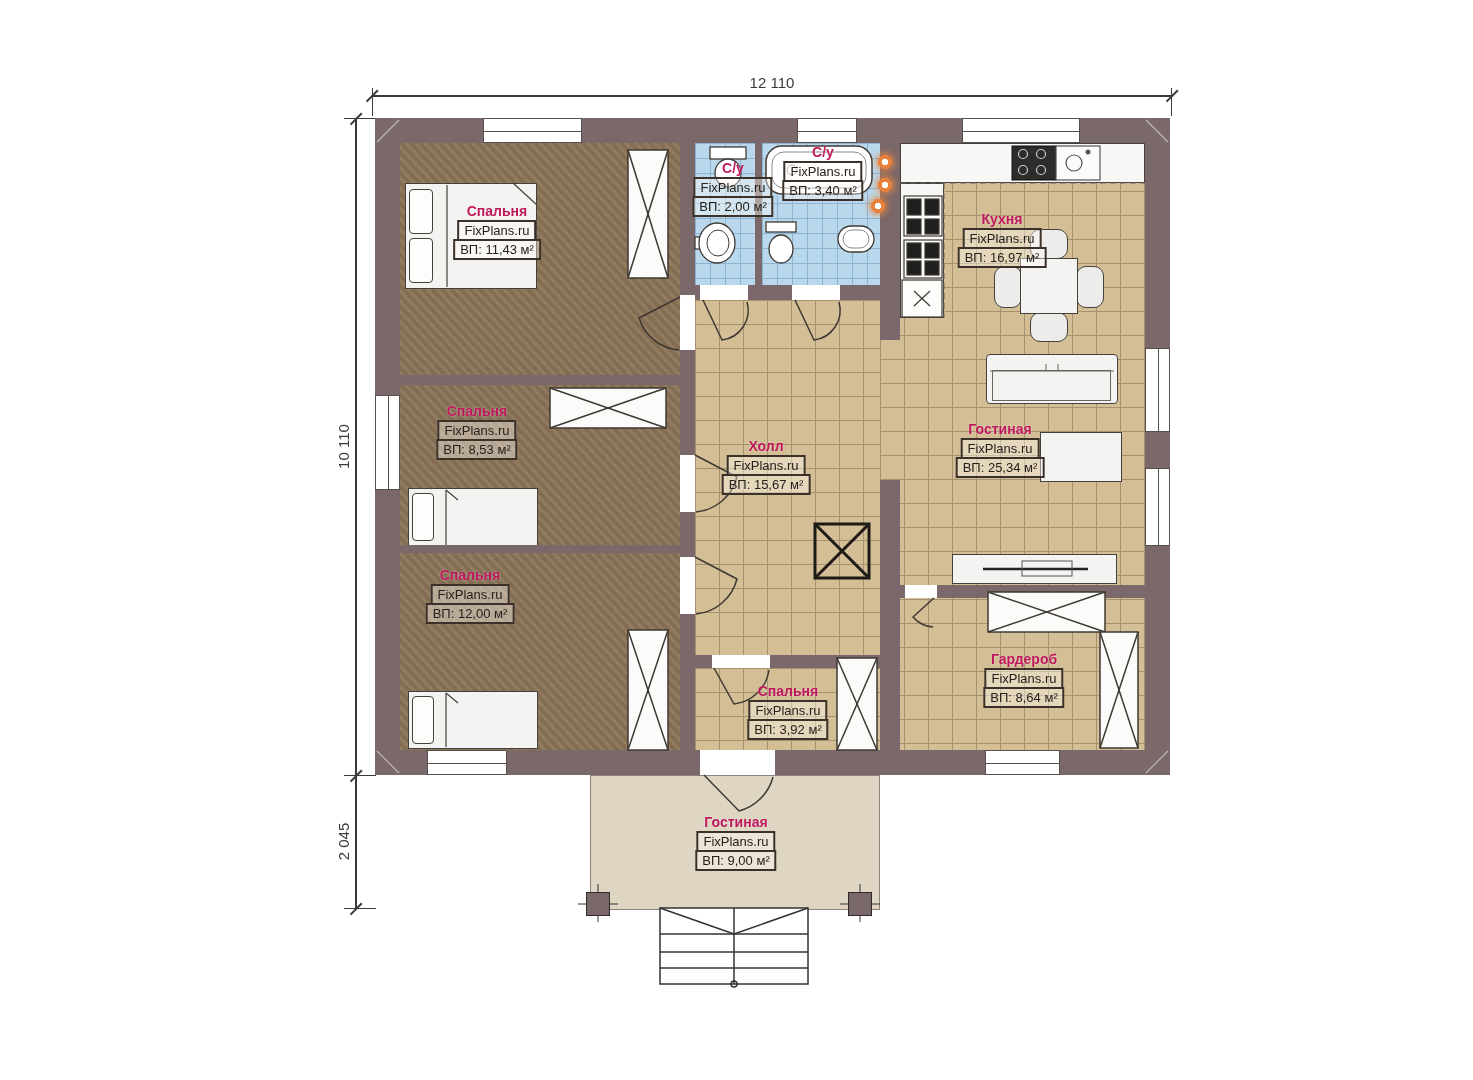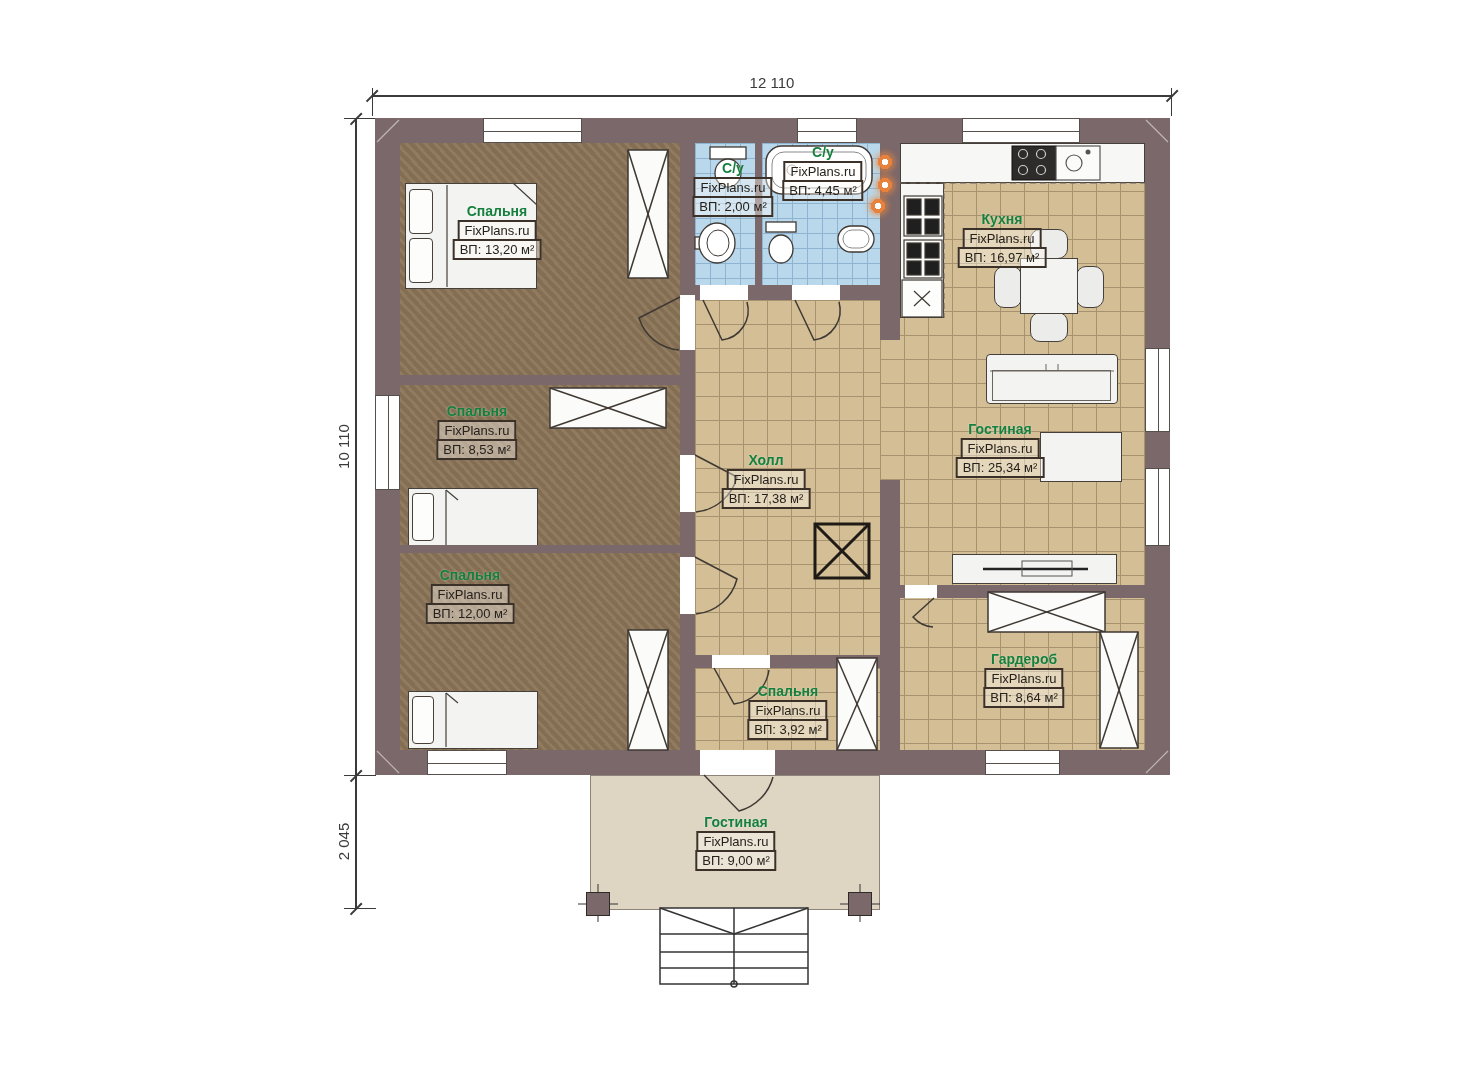--- a/index.html
+++ b/index.html
@@ -21,21 +21,21 @@
   .window.h::after{content:"";position:absolute;left:0;right:0;top:50%;height:1px;background:#55504b;}
   .window.v::after{content:"";position:absolute;top:0;bottom:0;left:50%;width:1px;background:#55504b;}
   .furn{position:absolute;background:var(--furniture_fill);border:1.5px solid #46403a;box-sizing:border-box;}
   .pillow{position:absolute;background:#fdfdfc;border:1px solid #46403a;border-radius:4px;box-sizing:border-box;}
   .chair{position:absolute;background:#ececea;border:1.2px solid #46403a;border-radius:10px;box-sizing:border-box;}
   .post{position:absolute;background:var(--wall);border:1.5px solid #2e2a26;box-sizing:border-box;z-index:6;}
   .hdot{position:absolute;width:18px;height:18px;border-radius:50%;z-index:6;
     background:radial-gradient(circle,#fff 0 3px,var(--accent_orange) 3px 7px,rgba(232,129,59,.45) 7px 9px,transparent 9px);
     box-shadow:0 0 6px rgba(240,140,60,.9);}
   .room-label{position:absolute;display:flex;flex-direction:column;align-items:center;z-index:7;transform:translateX(-50%);}
-  .room-name{font-size:14px;font-weight:bold;color:#15803d;line-height:17px;white-space:nowrap;text-shadow:0 0 2px rgba(255,255,255,.5);}
+  .room-name{font-size:14px;font-weight:bold;color:#be185d;line-height:17px;white-space:nowrap;text-shadow:0 0 2px rgba(255,255,255,.5);}
   .label-box{border:2px solid #3b3128;background:rgba(255,253,248,.40);padding:0 5px;font-size:13px;line-height:17px;
     color:#26211b;white-space:nowrap;box-sizing:border-box;}
   .label-box + .label-box{margin-top:-2px;}
   .dim{position:absolute;background:#3a3a3a;z-index:2;}
   .tick{position:absolute;width:16px;height:1.5px;background:#3a3a3a;transform:rotate(-45deg);z-index:2;}
   .dim-label{position:absolute;font-size:15px;color:#3a3a3a;text-align:center;z-index:2;}
   svg.overlay{position:absolute;left:0;top:0;z-index:5;}
   .z1{z-index:1}.z2{z-index:2}.z3{z-index:3}.z4{z-index:4}
 </style>
 </head>
@@ -263,51 +263,51 @@
       <line x1="377" y1="142" x2="399" y2="120"></line>
         <line x1="1168" y1="142" x2="1146" y2="120"></line>
       <line x1="377" y1="751" x2="399" y2="773"></line>
         <line x1="1168" y1="751" x2="1146" y2="773"></line>
     </g>
   </svg>
 
   <div class="room-label" style="left:497px;top:203px;">
     <div class="room-name">Спальня</div>
     <div class="label-box">FixPlans.ru</div>
-    <div class="label-box">ВП: 13,20 м²</div>
+    <div class="label-box">ВП: 11,43 м²</div>
   </div>
   <div class="room-label" style="left:477px;top:403px;">
     <div class="room-name">Спальня</div>
     <div class="label-box">FixPlans.ru</div>
     <div class="label-box">ВП: 8,53 м²</div>
   </div>
   <div class="room-label" style="left:470px;top:567px;">
     <div class="room-name">Спальня</div>
     <div class="label-box">FixPlans.ru</div>
     <div class="label-box">ВП: 12,00 м²</div>
   </div>
   <div class="room-label" style="left:733px;top:160px;">
     <div class="room-name">С/у</div>
     <div class="label-box">FixPlans.ru</div>
     <div class="label-box">ВП: 2,00 м²</div>
   </div>
   <div class="room-label" style="left:823px;top:144px;">
     <div class="room-name">С/у</div>
     <div class="label-box">FixPlans.ru</div>
-    <div class="label-box">ВП: 4,45 м²</div>
+    <div class="label-box">ВП: 3,40 м²</div>
   </div>
   <div class="room-label" style="left:1002px;top:211px;">
     <div class="room-name">Кухня</div>
     <div class="label-box">FixPlans.ru</div>
     <div class="label-box">ВП: 16,97 м²</div>
   </div>
-  <div class="room-label" style="left:766px;top:452px;">
+  <div class="room-label" style="left:766px;top:438px;">
     <div class="room-name">Холл</div>
     <div class="label-box">FixPlans.ru</div>
-    <div class="label-box">ВП: 17,38 м²</div>
+    <div class="label-box">ВП: 15,67 м²</div>
   </div>
   <div class="room-label" style="left:1000px;top:421px;">
     <div class="room-name">Гостиная</div>
     <div class="label-box">FixPlans.ru</div>
     <div class="label-box">ВП: 25,34 м²</div>
   </div>
   <div class="room-label" style="left:788px;top:683px;">
     <div class="room-name">Спальня</div>
     <div class="label-box">FixPlans.ru</div>
     <div class="label-box">ВП: 3,92 м²</div>

